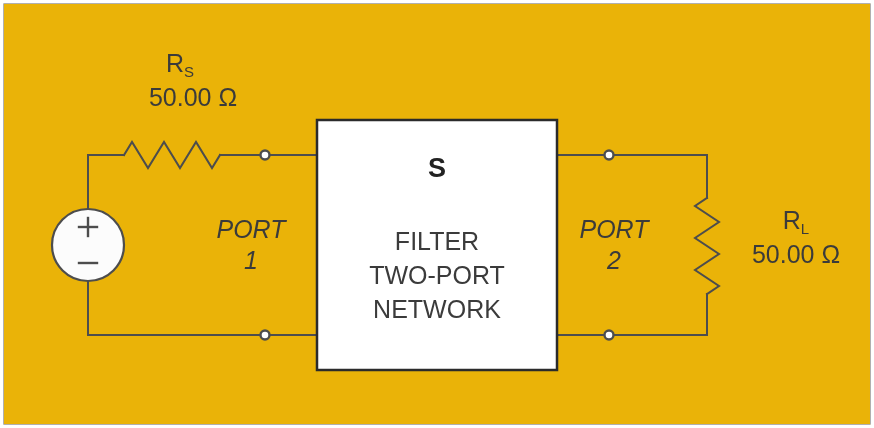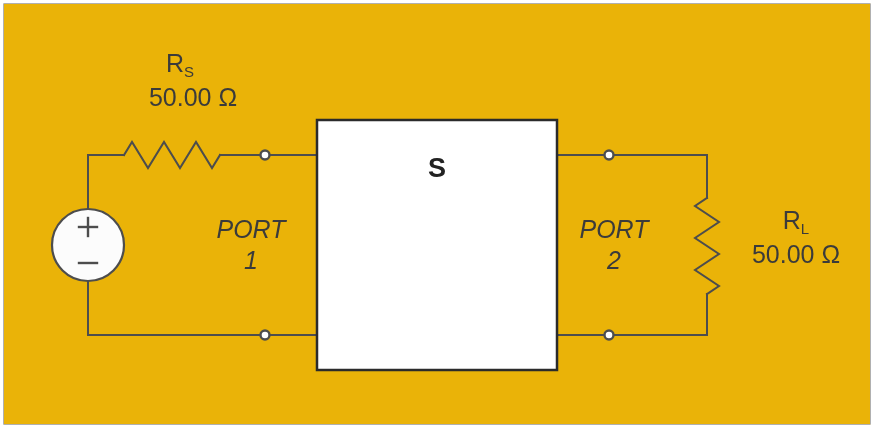--- a/index.html
+++ b/index.html
@@ -98,20 +98,25 @@
     <span>R</span><sub>S</sub>
   </div>
   <div class="lbl" style="left:189px; top:78px;">50.00 Ω</div>
 
   <div class="lbl port" style="left:247px; top:210px;">
     <div>PORT</div>
     <div>1</div>
   </div>
 
   <div class="lbl s-label" style="left:433px; top:149px;">S</div>
+  <div class="lbl box-text" style="left:433px; top:220px;">
+    <div>FILTER</div>
+    <div>TWO-PORT</div>
+    <div>NETWORK</div>
+  </div>
 
   <div class="lbl port" style="left:610px; top:210px;">
     <div>PORT</div>
     <div>2</div>
   </div>
 
   <div class="lbl" style="left:792px; top:201px;">
     <span>R</span><sub>L</sub>
   </div>
   <div class="lbl" style="left:792px; top:235px;">50.00 Ω</div>

